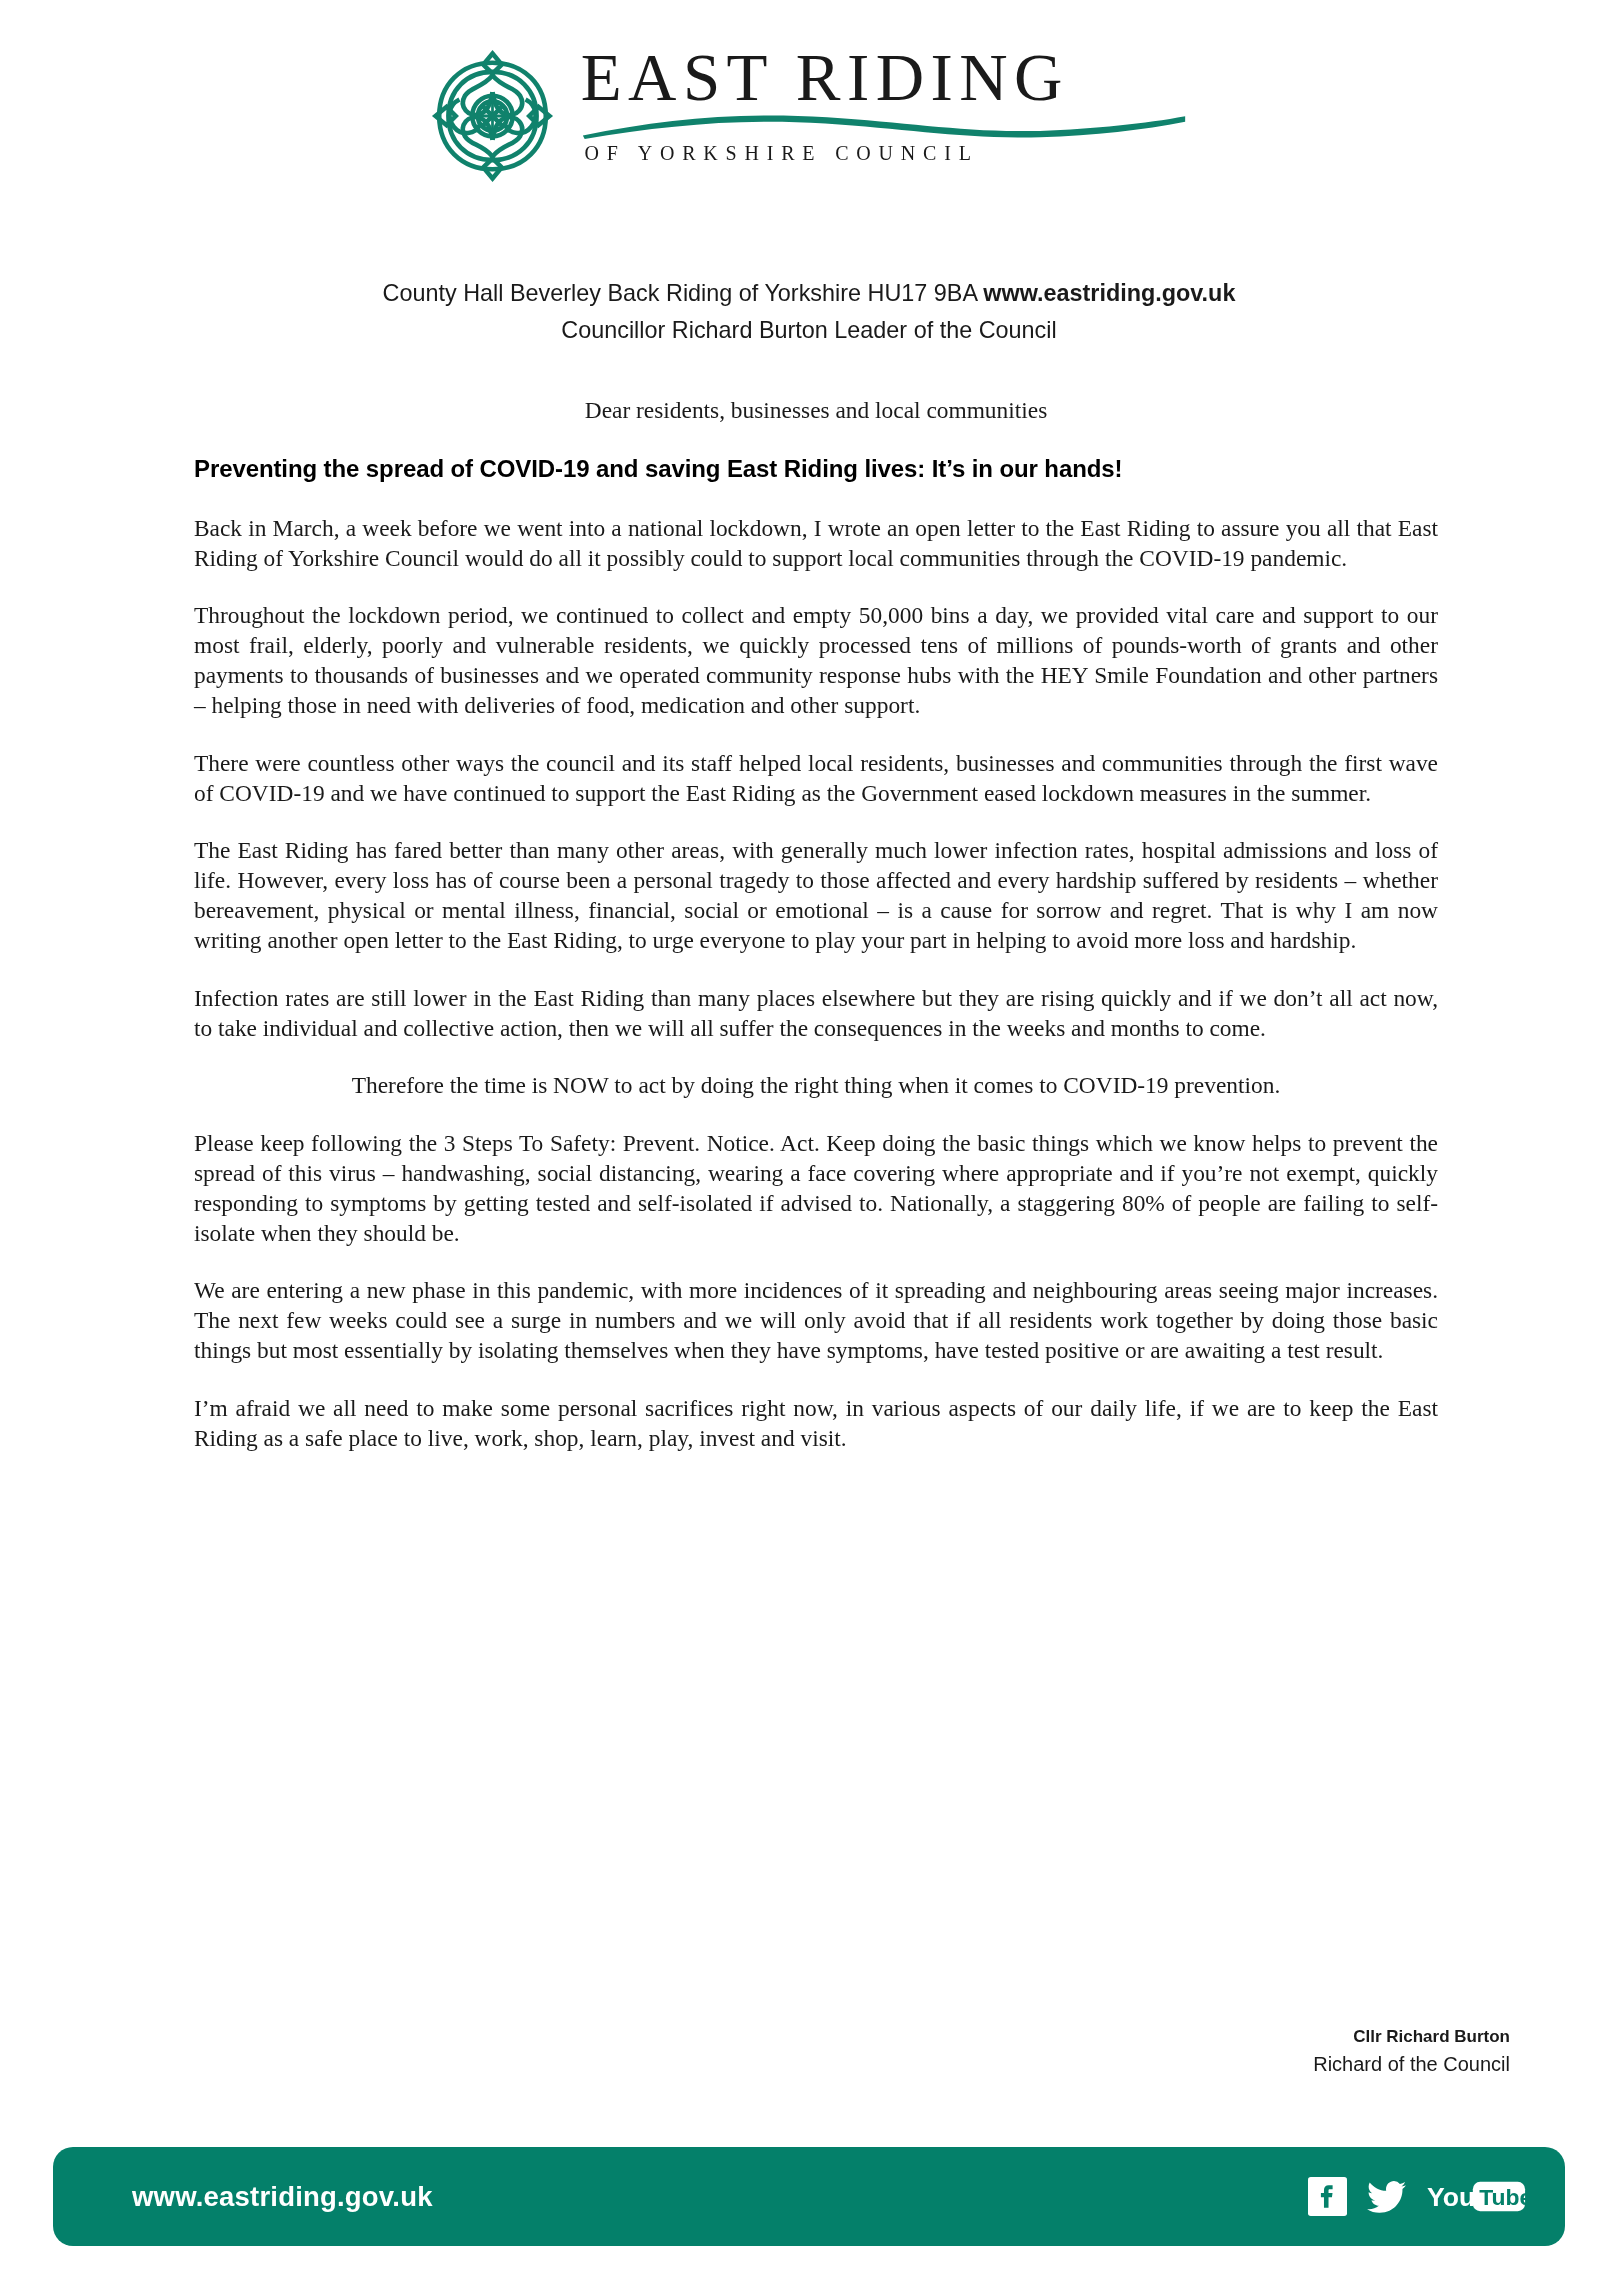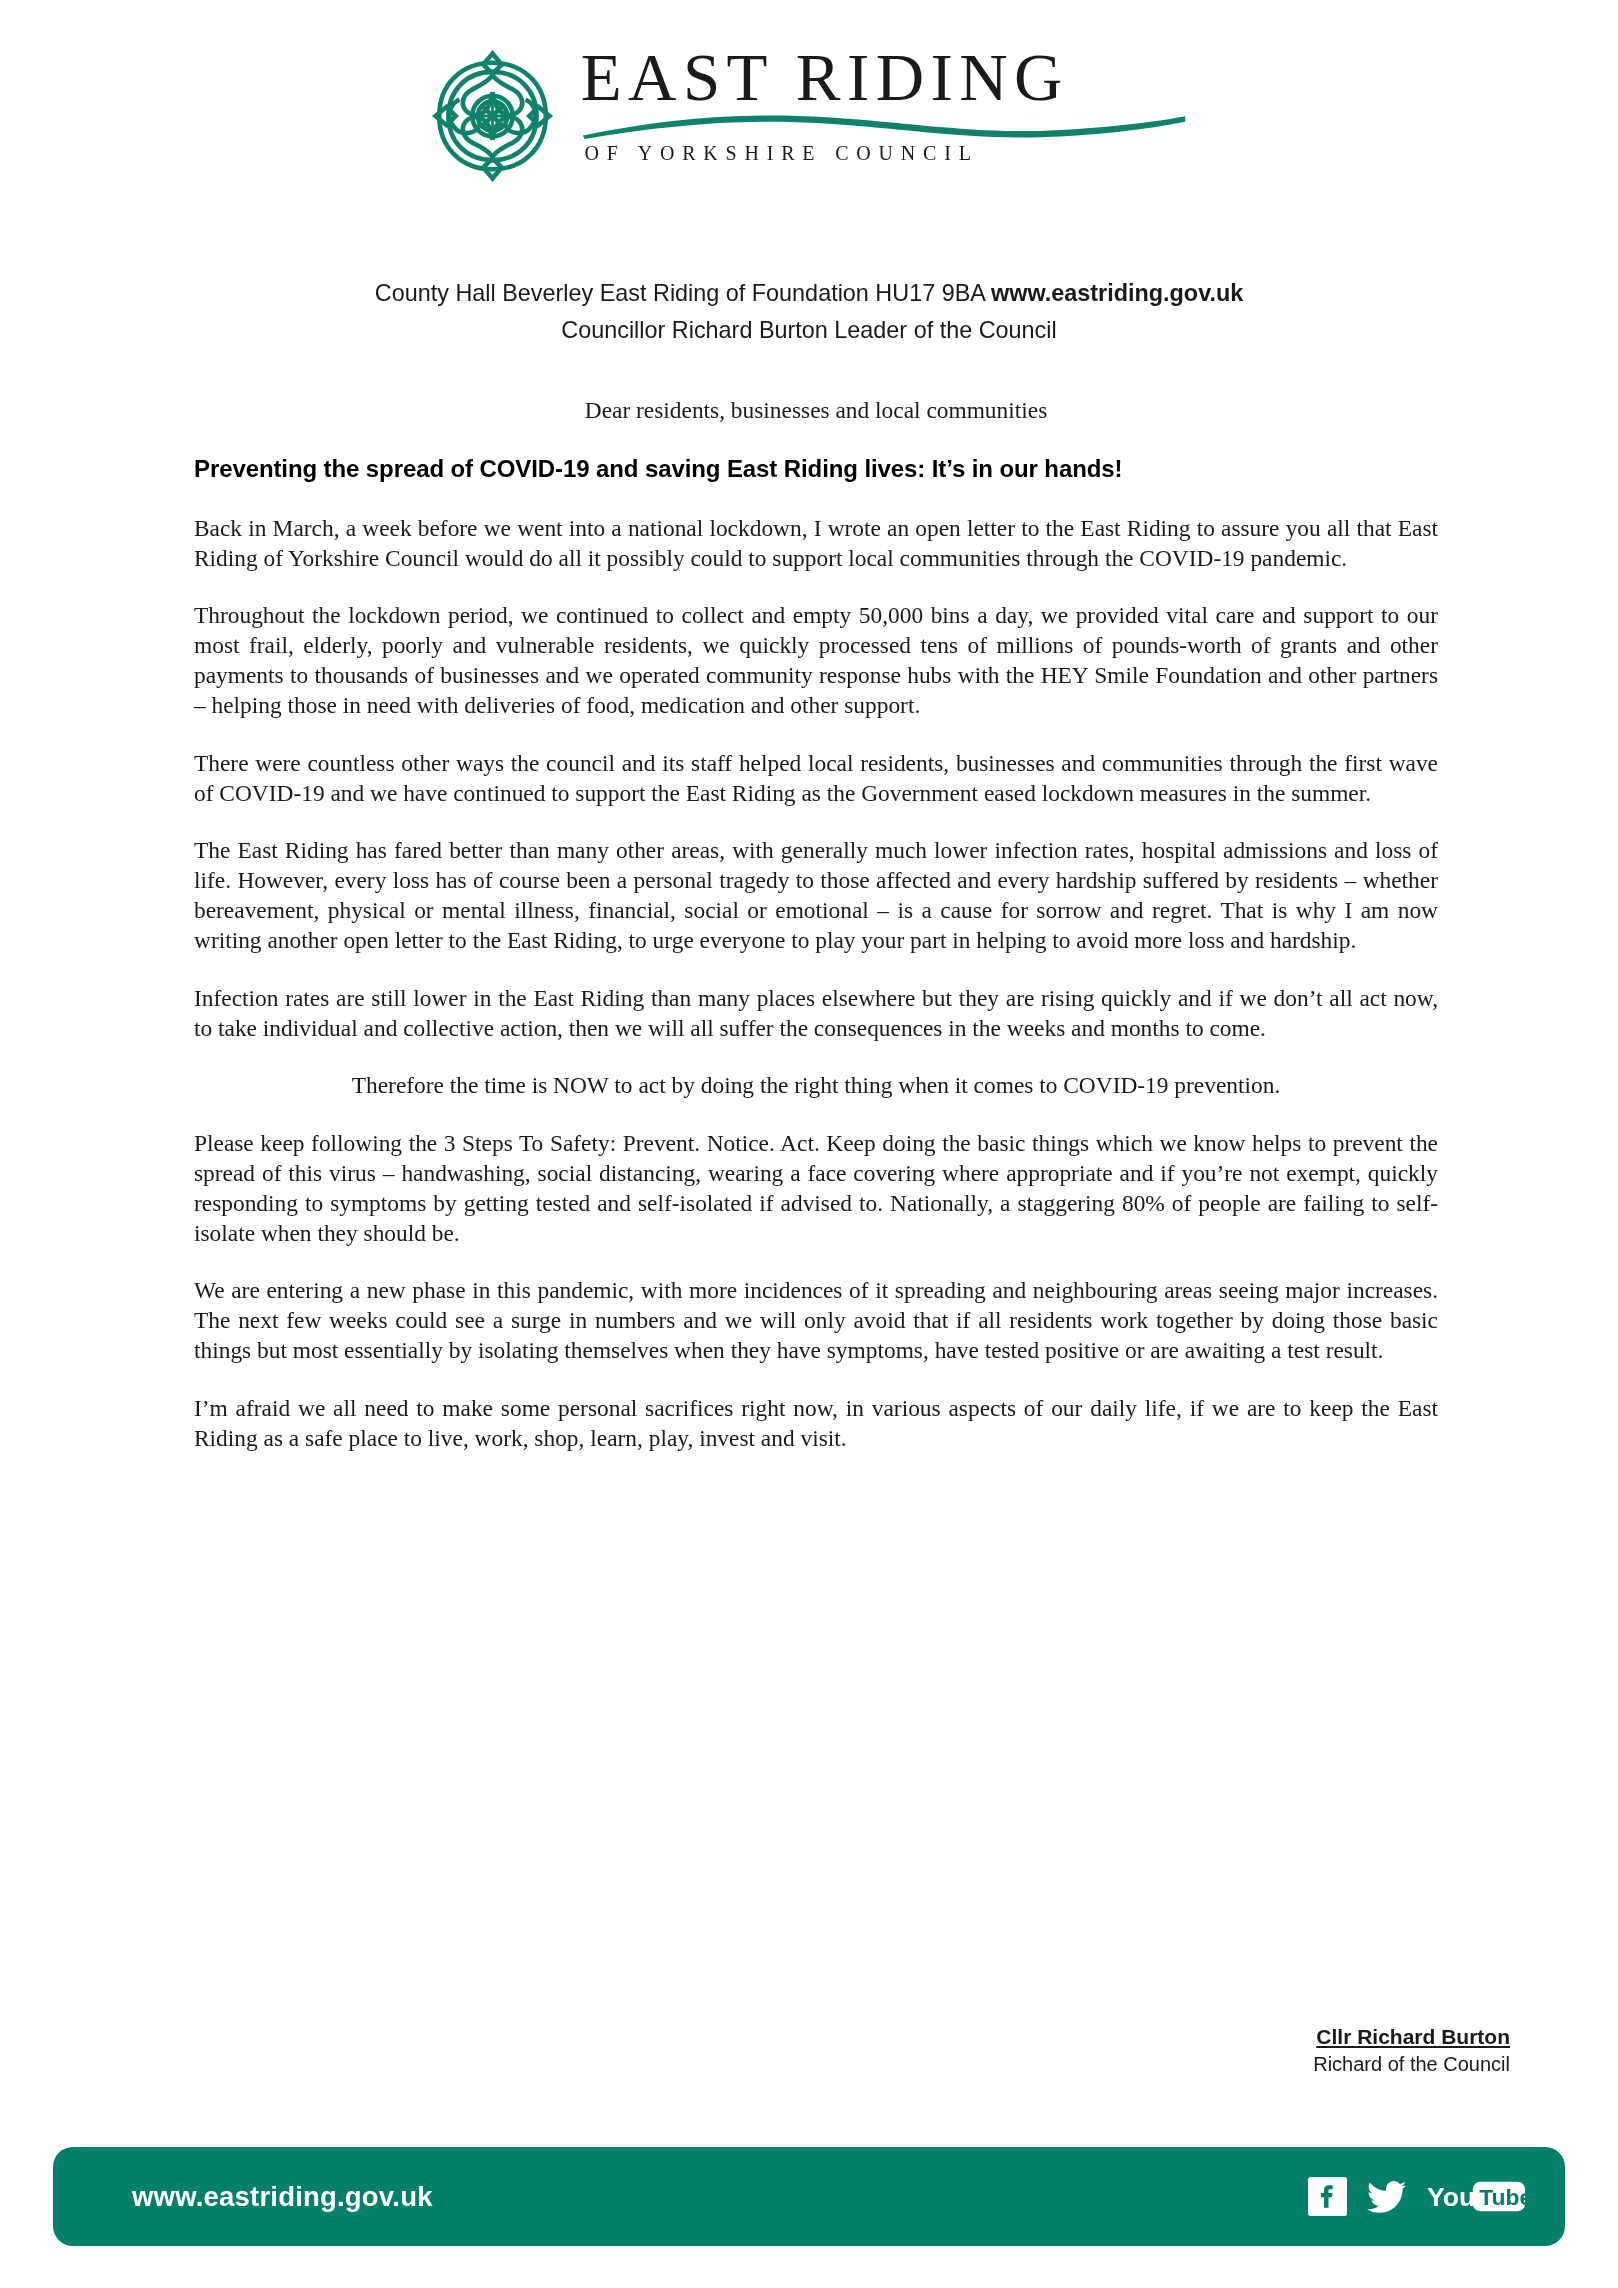--- a/index.html
+++ b/index.html
@@ -127,24 +127,23 @@
   
   #signature {
     position: absolute;
     right: 108px;
     top: 2023px;
     text-align: right;
     font-family: "Liberation Sans", sans-serif;
     color: #1a1a1a;
   }
   #sig-name {
-    font-size: 21px;
+    font-size: 17px;
     font-weight: bold;
     line-height: 27.5px;
-    text-decoration: underline;
   }
   #sig-role {
     font-size: 20px;
     line-height: 27.5px;
   }
 
   
   #footer-bar {
     position: absolute;
     left: 53px;
@@ -217,21 +216,21 @@
       <svg id="logo-wave" viewBox="0 0 660 34" xmlns="http://www.w3.org/2000/svg" preserveAspectRatio="none">
         <path d="M2 29 C 90 11 170 3 268 9 C 360 15 420 26 500 24 C 560 22 615 16 658 8
                  L 658 14 C 612 23 560 29 500 31 C 418 33 356 22 266 16 C 172 10 92 18 4 33 Z" fill="#10826c"></path>
       </svg>
       <div id="logo-subline">OF YORKSHIRE COUNCIL</div>
     </div>
   </div>
 </div>
 
 <div id="address-header">
-  <span>County Hall  Beverley  East Riding of Foundation  HU17 9BA  </span><span class="hdr-bold">www.eastriding.gov.uk</span>
+  <span>County Hall  Beverley  Back Riding of Yorkshire  HU17 9BA  </span><span class="hdr-bold">www.eastriding.gov.uk</span>
   <span class="line2">Councillor Richard Burton   Leader of the Council</span>
 </div>
 
 <div id="letter-body">
 
   <p class="para nojust">Dear residents, businesses and local communities</p>
 
   <p class="headline">Preventing the spread of COVID-19 and  saving East Riding lives: It’s in our hands!</p>
 
   <p class="para">Back in March, a week before we went into a national lockdown, I wrote an open letter to the East Riding to assure you all that East Riding of Yorkshire Council would do all it possibly could to support local communities through the COVID-19 pandemic.</p>

